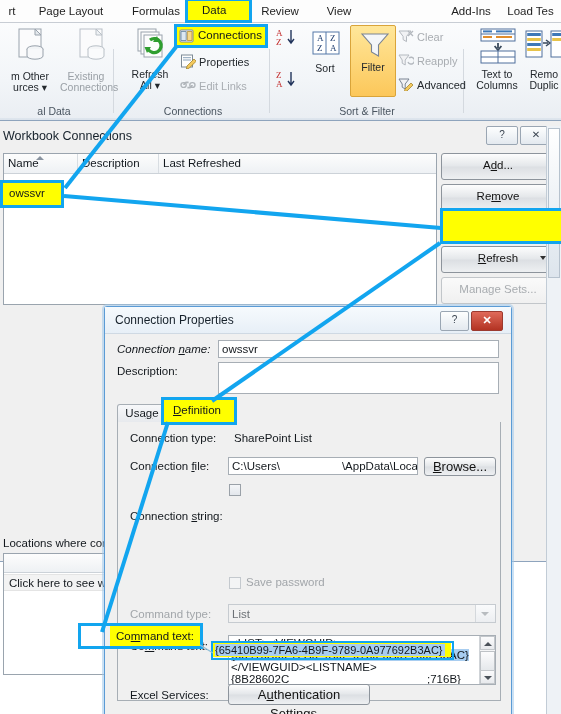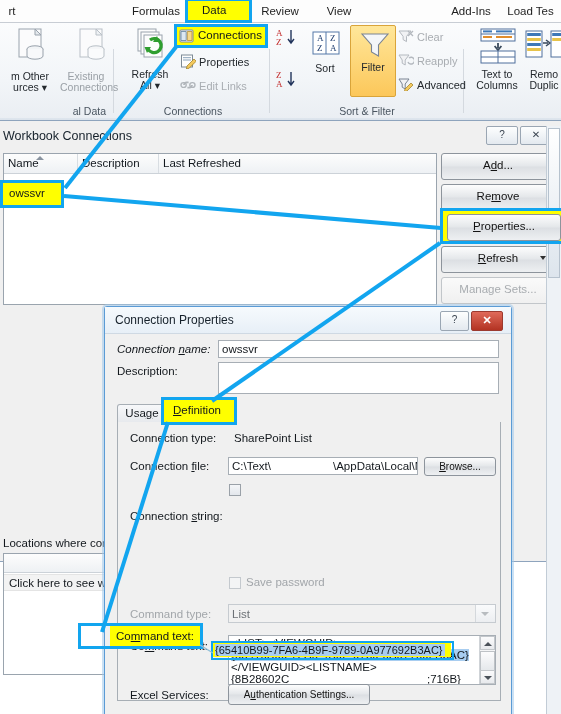--- a/index.html
+++ b/index.html
@@ -77,21 +77,21 @@
     border:1px solid #9c3a30;border-radius:2px;
     background:linear-gradient(#e06a5a,#b33323);text-align:center;line-height:16px;
     font-size:11px;color:#ffffff;font-weight:bold;}
   .cplbl{position:absolute;font-size:11.5px;color:#13181d;white-space:nowrap;}
   .cplbl.dis{color:#a2a6aa;}
   .cpinput{position:absolute;background:#ffffff;border:1px solid #a7aeb5;
     font-size:11.5px;color:#13181d;box-sizing:border-box;padding:2px 3px;}
   .cpinput.ro{background:#f1f1f1;color:#6c7176;border-color:#c6cbd0;}
   .cpbtn{position:absolute;border:1px solid #8d949c;border-radius:3px;
     background:linear-gradient(#fdfdfd,#e4e7ea 48%,#dcdfe3 52%,#eef0f2);
-    text-align:center;font-size:10px;color:#131313;box-sizing:border-box;}
+    text-align:center;font-size:13px;color:#131313;box-sizing:border-box;}
   .cbx{position:absolute;width:12px;height:12px;border:1px solid #9aa1a8;
     background:linear-gradient(#f4f6f8,#e3e7ec);box-sizing:border-box;}
   .cbx.dis{border-color:#c4c9ce;background:#f3f4f5;}
   #tabrow{position:absolute;left:12px;top:95px;width:382px;height:20px;
     border-bottom:1px solid #a7aeb5;}
   #tabUsage{position:absolute;left:0;top:2px;width:48px;height:18px;
     background:linear-gradient(#f7f8fa,#e6e9ed);border:1px solid #a7aeb5;
     border-bottom:none;border-radius:3px 3px 0 0;text-align:center;line-height:17px;
     font-size:11.5px;color:#13181d;}
   #tabDef{position:absolute;left:54px;top:0px;width:60px;height:20px;
@@ -118,20 +118,21 @@
   .box{position:absolute;border:3px solid #12a5ef;box-sizing:border-box;}
   .hltext{position:absolute;font-size:11.5px;color:#13181d;white-space:nowrap;}
 </style>
 </head>
 <body>
 
 <div id="ribbon">
 
   <div id="tabstrip">
     <div class="tab" style="left:0px;width:24px;"><span>rt</span></div>
+    <div class="tab" style="left:28px;width:86px;"><span>Page Layout</span></div>
     <div class="tab" style="left:120px;width:72px;"><span>Formulas</span></div>
     <div class="tab" style="left:186px;width:66px;"><span>Data</span></div>
     <div class="tab" style="left:250px;width:60px;"><span>Review</span></div>
     <div class="tab" style="left:312px;width:54px;"><span>View</span></div>
     <div class="tab" style="left:440px;width:62px;"><span>Add-Ins</span></div>
     <div class="tab" style="left:500px;width:61px;"><span>Load Tes</span></div>
   </div>
 
   <div id="ribbonbody">
 
@@ -311,21 +312,21 @@
             <path d="M19 16 h5 M22 13 l4 3 -4 3" fill="none" stroke="#3a4a5c" stroke-width="1.5"></path>
             <rect x="27" y="4" width="13" height="26" fill="#ffffff" stroke="#4f6f9c"></rect>
             <rect x="28.2" y="6" width="11" height="3" fill="#3d78b8"></rect>
             <rect x="28.2" y="11" width="11" height="3" fill="#e7c34a"></rect>
           </svg>
       </span>
       <span style="display:block;white-space:pre;">Remo
 Duplic</span>
     </div>
 
-    <div class="grplabel" style="left:2px;width:104px;text-align:right;"><span>al Data</span></div>
+    <div class="grplabel" style="left:2px;width:104px;text-align:center;"><span>al Data</span></div>
     <div class="grplabel" style="left:118px;width:150px;"><span>Connections</span></div>
     <div class="grplabel" style="left:272px;width:190px;"><span>Sort &amp; Filter</span></div>
   </div>
 </div>
 
 <div id="underribbon"></div>
 
 <div id="wbdlg">
   <div id="wbtitle">Workbook Connections</div>
   <div class="capbtn" style="right:44px;"><span>?</span></div>
@@ -372,21 +373,21 @@
     <div id="tabUsage">Usa<span class="undl">g</span>e</div>
     <div id="tabDef"><span class="undl">D</span>efinition</div>
   </div>
 
   <div id="tabpanel">
     <div class="cplbl" style="left:12px;top:10px;">Connection type:</div>
     <div class="cplbl" style="left:116px;top:10px;">SharePoint List</div>
 
     <div class="cplbl" style="left:12px;top:38px;">Connection <span class="undl">f</span>ile:</div>
     <div class="cpinput" style="left:110px;top:35px;width:190px;height:18px;white-space:nowrap;overflow:hidden;">
-      <span>C:\Text\</span><span style="display:inline-block;width:62px;"></span><span>\AppData\Local\Micr</span>
+      <span>C:\Users\</span><span style="display:inline-block;width:62px;"></span><span>\AppData\Local\Micr</span>
     </div>
     <div class="cpbtn" style="left:306px;top:35px;width:72px;height:19px;line-height:17px;"><span class="undl">B</span>rowse...</div>
 
     <div class="cbx" style="left:111px;top:62px;"></div>
 
     <div class="cplbl" style="left:12px;top:88px;">Connection <span class="undl">s</span>tring:</div>
 
     <div class="cbx dis" style="left:111px;top:155px;"></div>
     <div class="cplbl dis" style="left:128px;top:154px;">Save password</div>
 
@@ -440,21 +441,20 @@
       <path d="M2 3.5 h5.2 v9 H2 Z" fill="#dce7f2" stroke="#5d7f9e" stroke-width=".8"></path>
       <path d="M8.3 3.5 h4.7 v9 H8.3 Z" fill="#f6d98a" stroke="#b08c32" stroke-width=".8"></path>
     </svg>
   <div class="box" style="left:174px;top:24px;width:94px;height:24px;"></div>
 
   <div class="hl" style="left:2px;top:182px;width:60px;height:24px;"></div>
   <div class="hltext" style="left:9px;top:187px;">owssvr</div>
   <div class="box" style="left:0px;top:180px;width:64px;height:28px;"></div>
 
   <div class="hl" style="left:442px;top:210px;width:120px;height:32px;"></div>
-  <div class="abs" style="left:447px;top:214px;width:112px;height:25px;border:1px solid #8d949c;border-radius:3px;background:linear-gradient(#fdfdfd,#e4e7ea 48%,#dcdfe3 52%,#eef0f2);text-align:center;line-height:23px;font-size:11.5px;color:#131313;"><span style="text-decoration:underline;">P</span>roperties...</div>
   <div class="box" style="left:440px;top:208px;width:124px;height:36px;"></div>
 
   <div class="hl" style="left:164px;top:400px;width:70px;height:22px;"></div>
   <div class="hltext" style="left:173px;top:404px;"><span style="text-decoration:underline;">D</span>efinition</div>
   <div class="box" style="left:161px;top:397px;width:76px;height:28px;"></div>
 
   <div class="hl" style="left:110px;top:626px;width:90px;height:20px;"></div>
   <div class="hltext" style="left:116px;top:630px;">Co<span style="text-decoration:underline;">m</span>mand text:</div>
   <div class="box" style="left:78px;top:623px;width:125px;height:26px;"></div>
 

